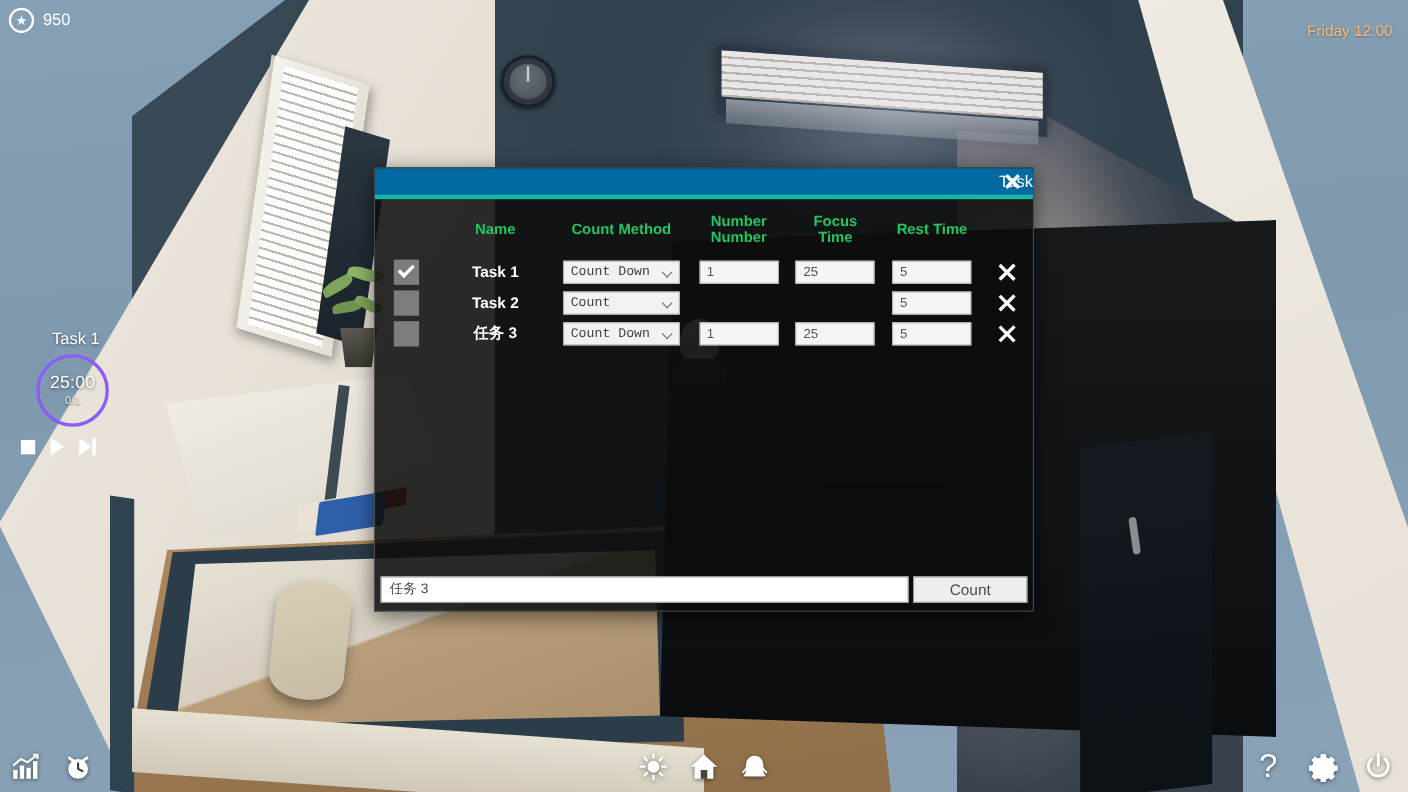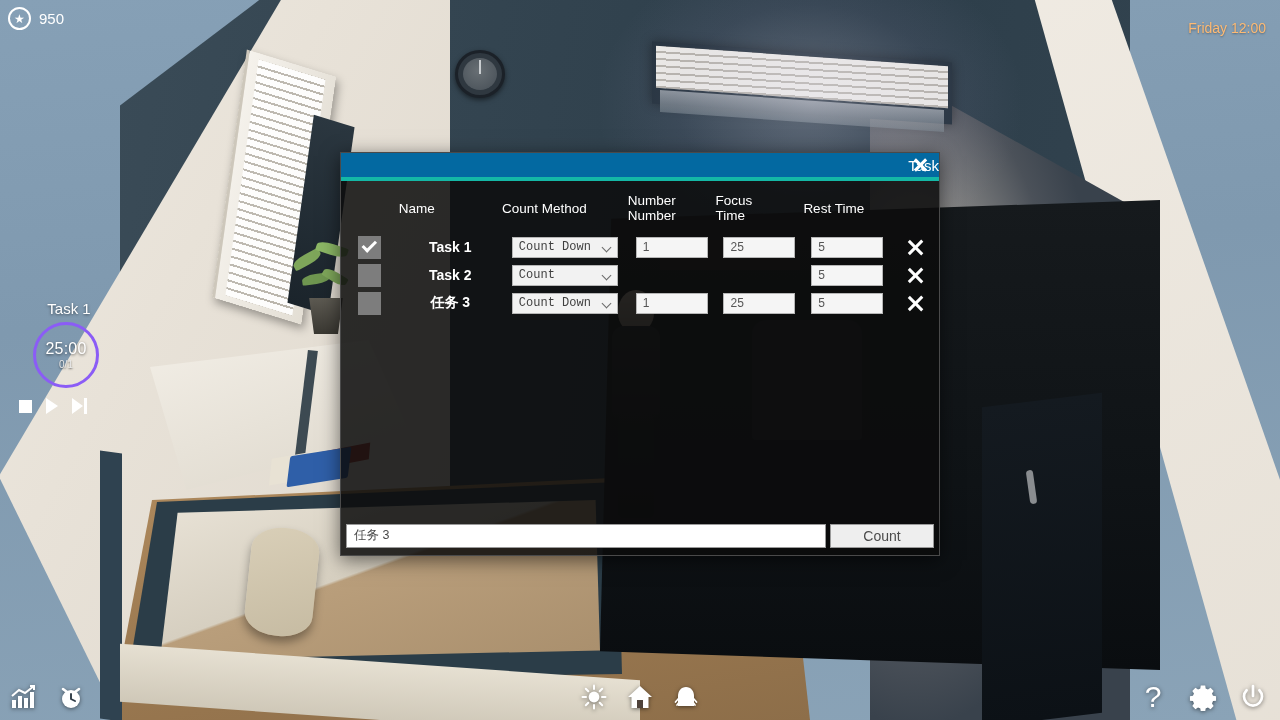--- a/index.html
+++ b/index.html
@@ -353,22 +353,22 @@
     content: ""; position: absolute; left: 50%; top: 0;
     width: 3px; height: 16px; background: #ffffff; margin-left: -1.5px;
   }
   .x-glyph::before { transform: rotate(45deg); }
   .x-glyph::after { transform: rotate(-45deg); }
 
   .dlg-body { flex: 1 1 auto; padding: 8px 0 0 0; overflow: hidden; }
 
   .tbl { width: 100%; border-collapse: collapse; }
   .tbl th {
-    color: #ffffff; font-size: 13.5px; font-weight: normal;
-    padding: 4px 0 10px 0; text-align: left; line-height: 1.12;
+    color: #22c55e; font-size: 13.5px; font-weight: bold;
+    padding: 4px 0 10px 0; text-align: center; line-height: 1.12;
   }
   .tbl td { padding: 2px 0; text-align: center; vertical-align: middle; }
   .col-chk   { width: 58px; }
   .col-name  { width: 104px; }
   .col-meth  { width: 126px; }
   .col-cycle { width: 88px; }
   .col-focus { width: 88px; }
   .col-rest  { width: 88px; }
   .col-del   { width: 48px; }
 

